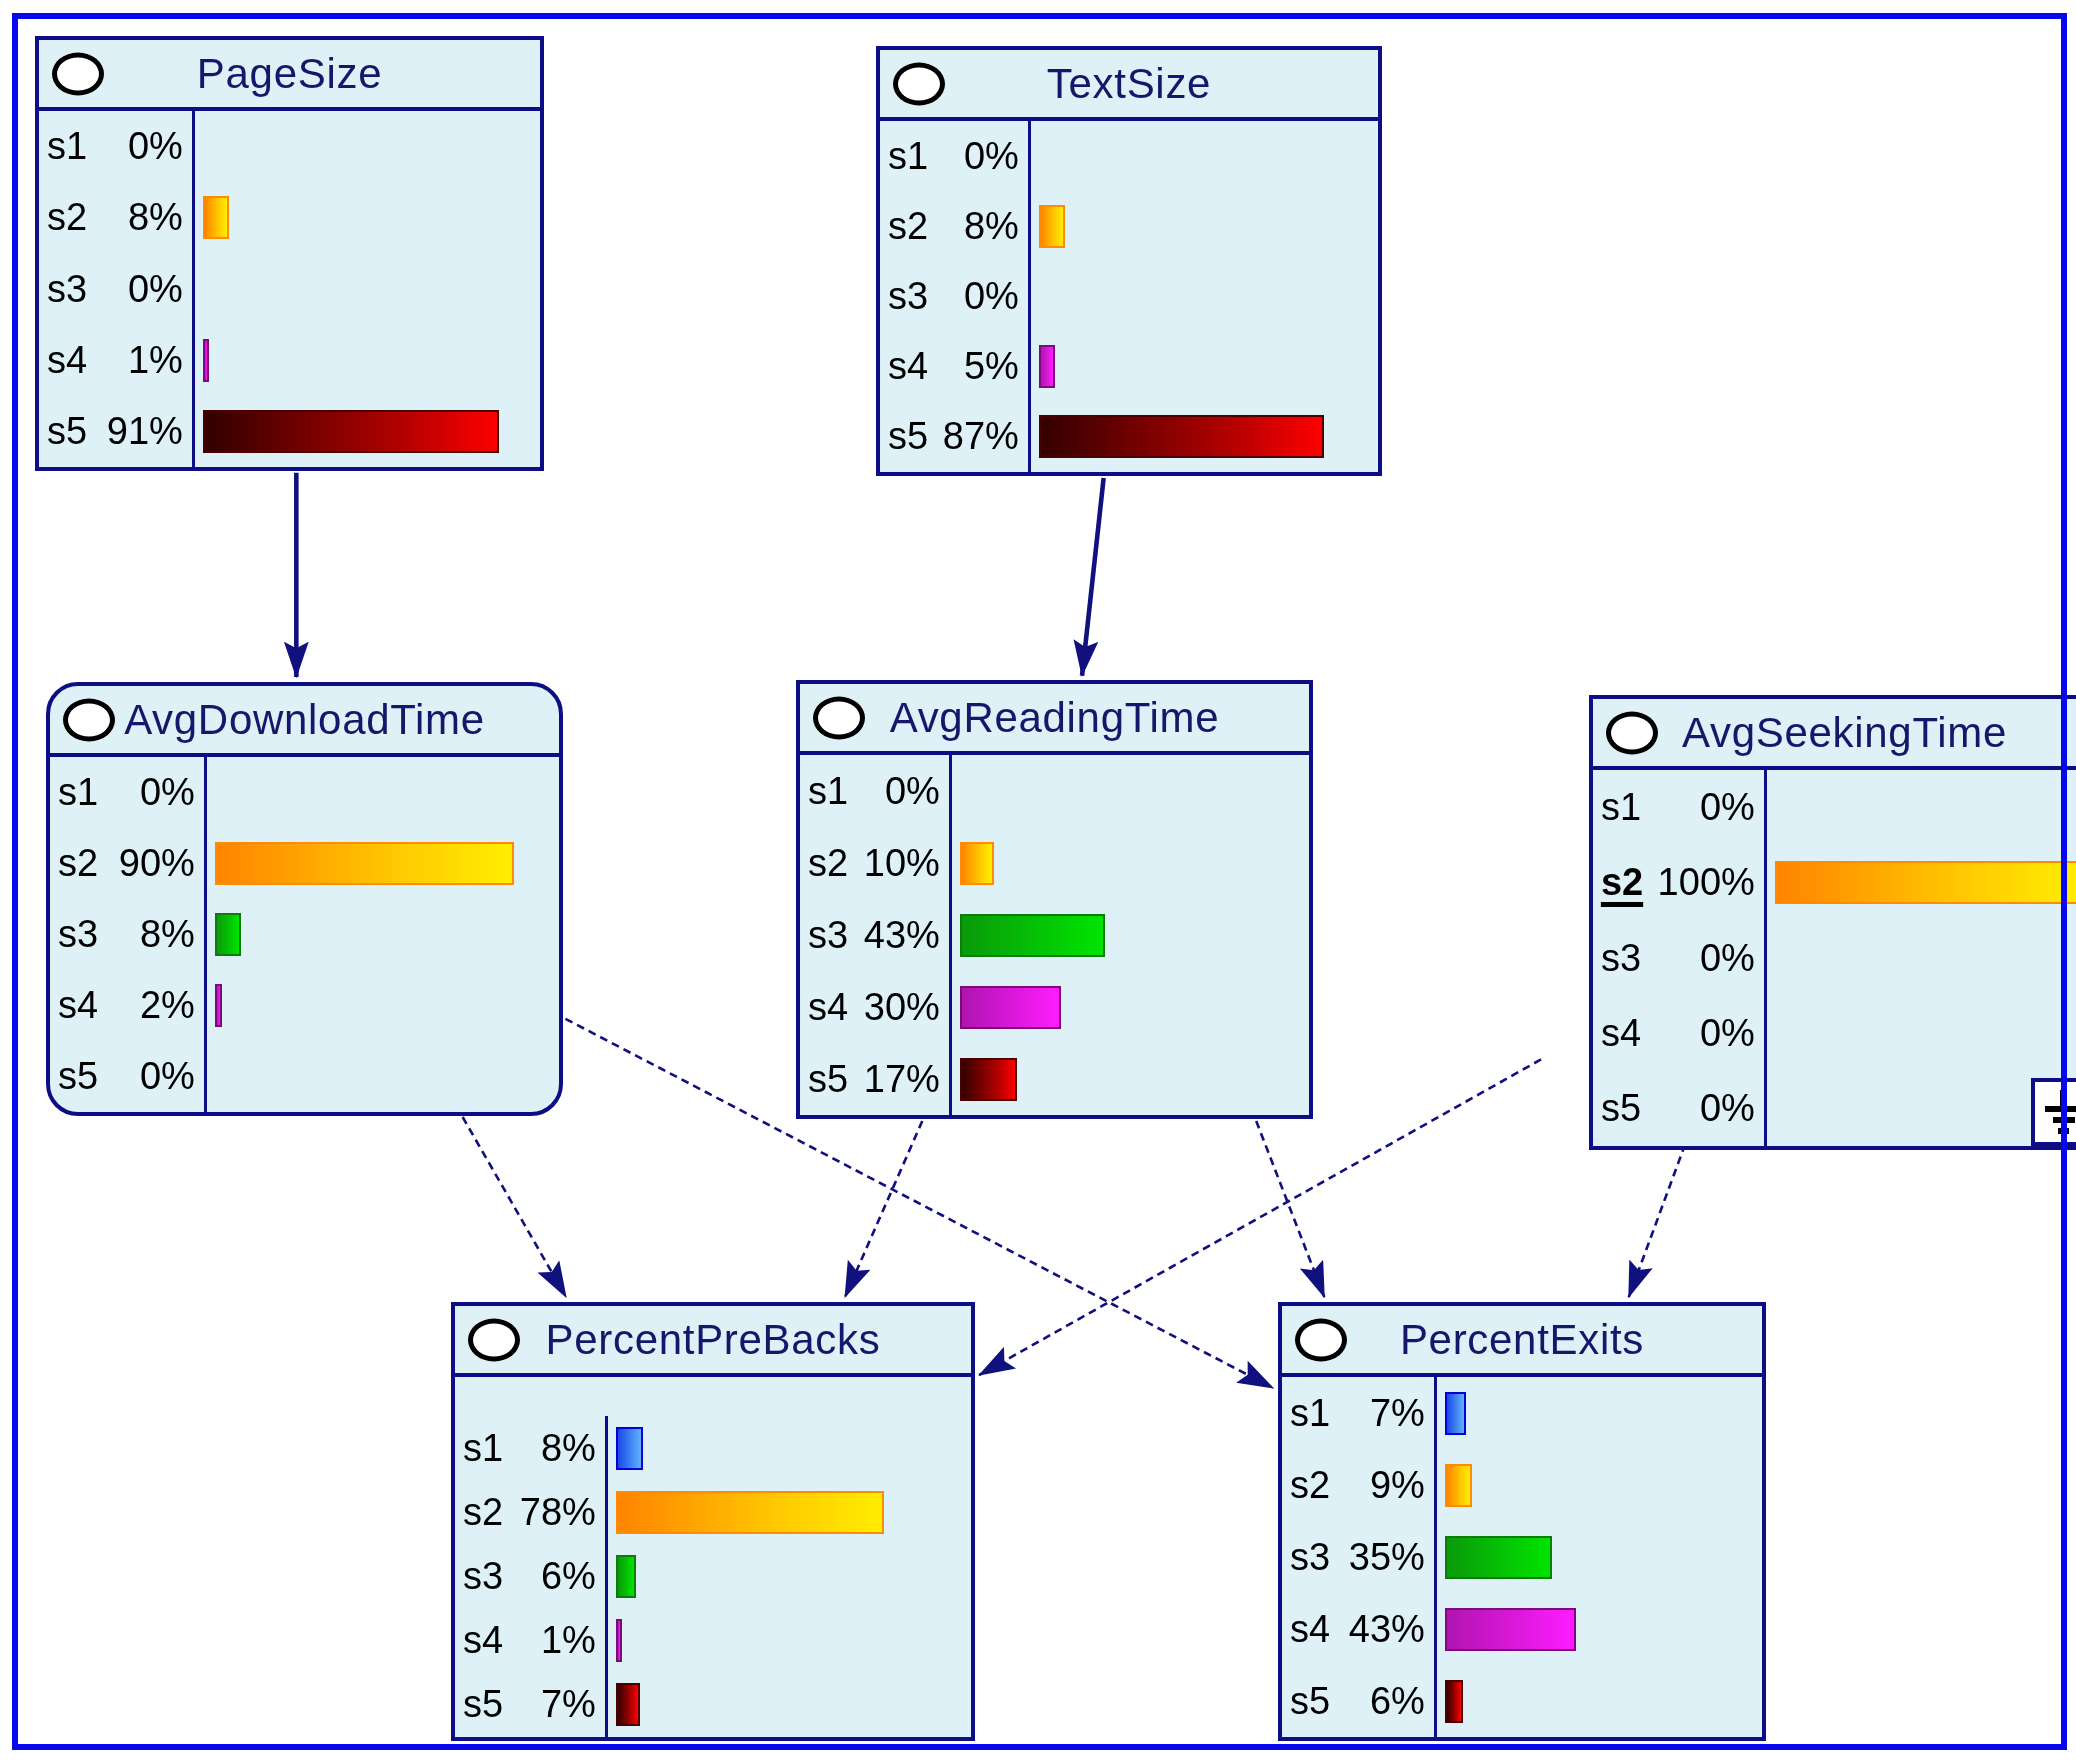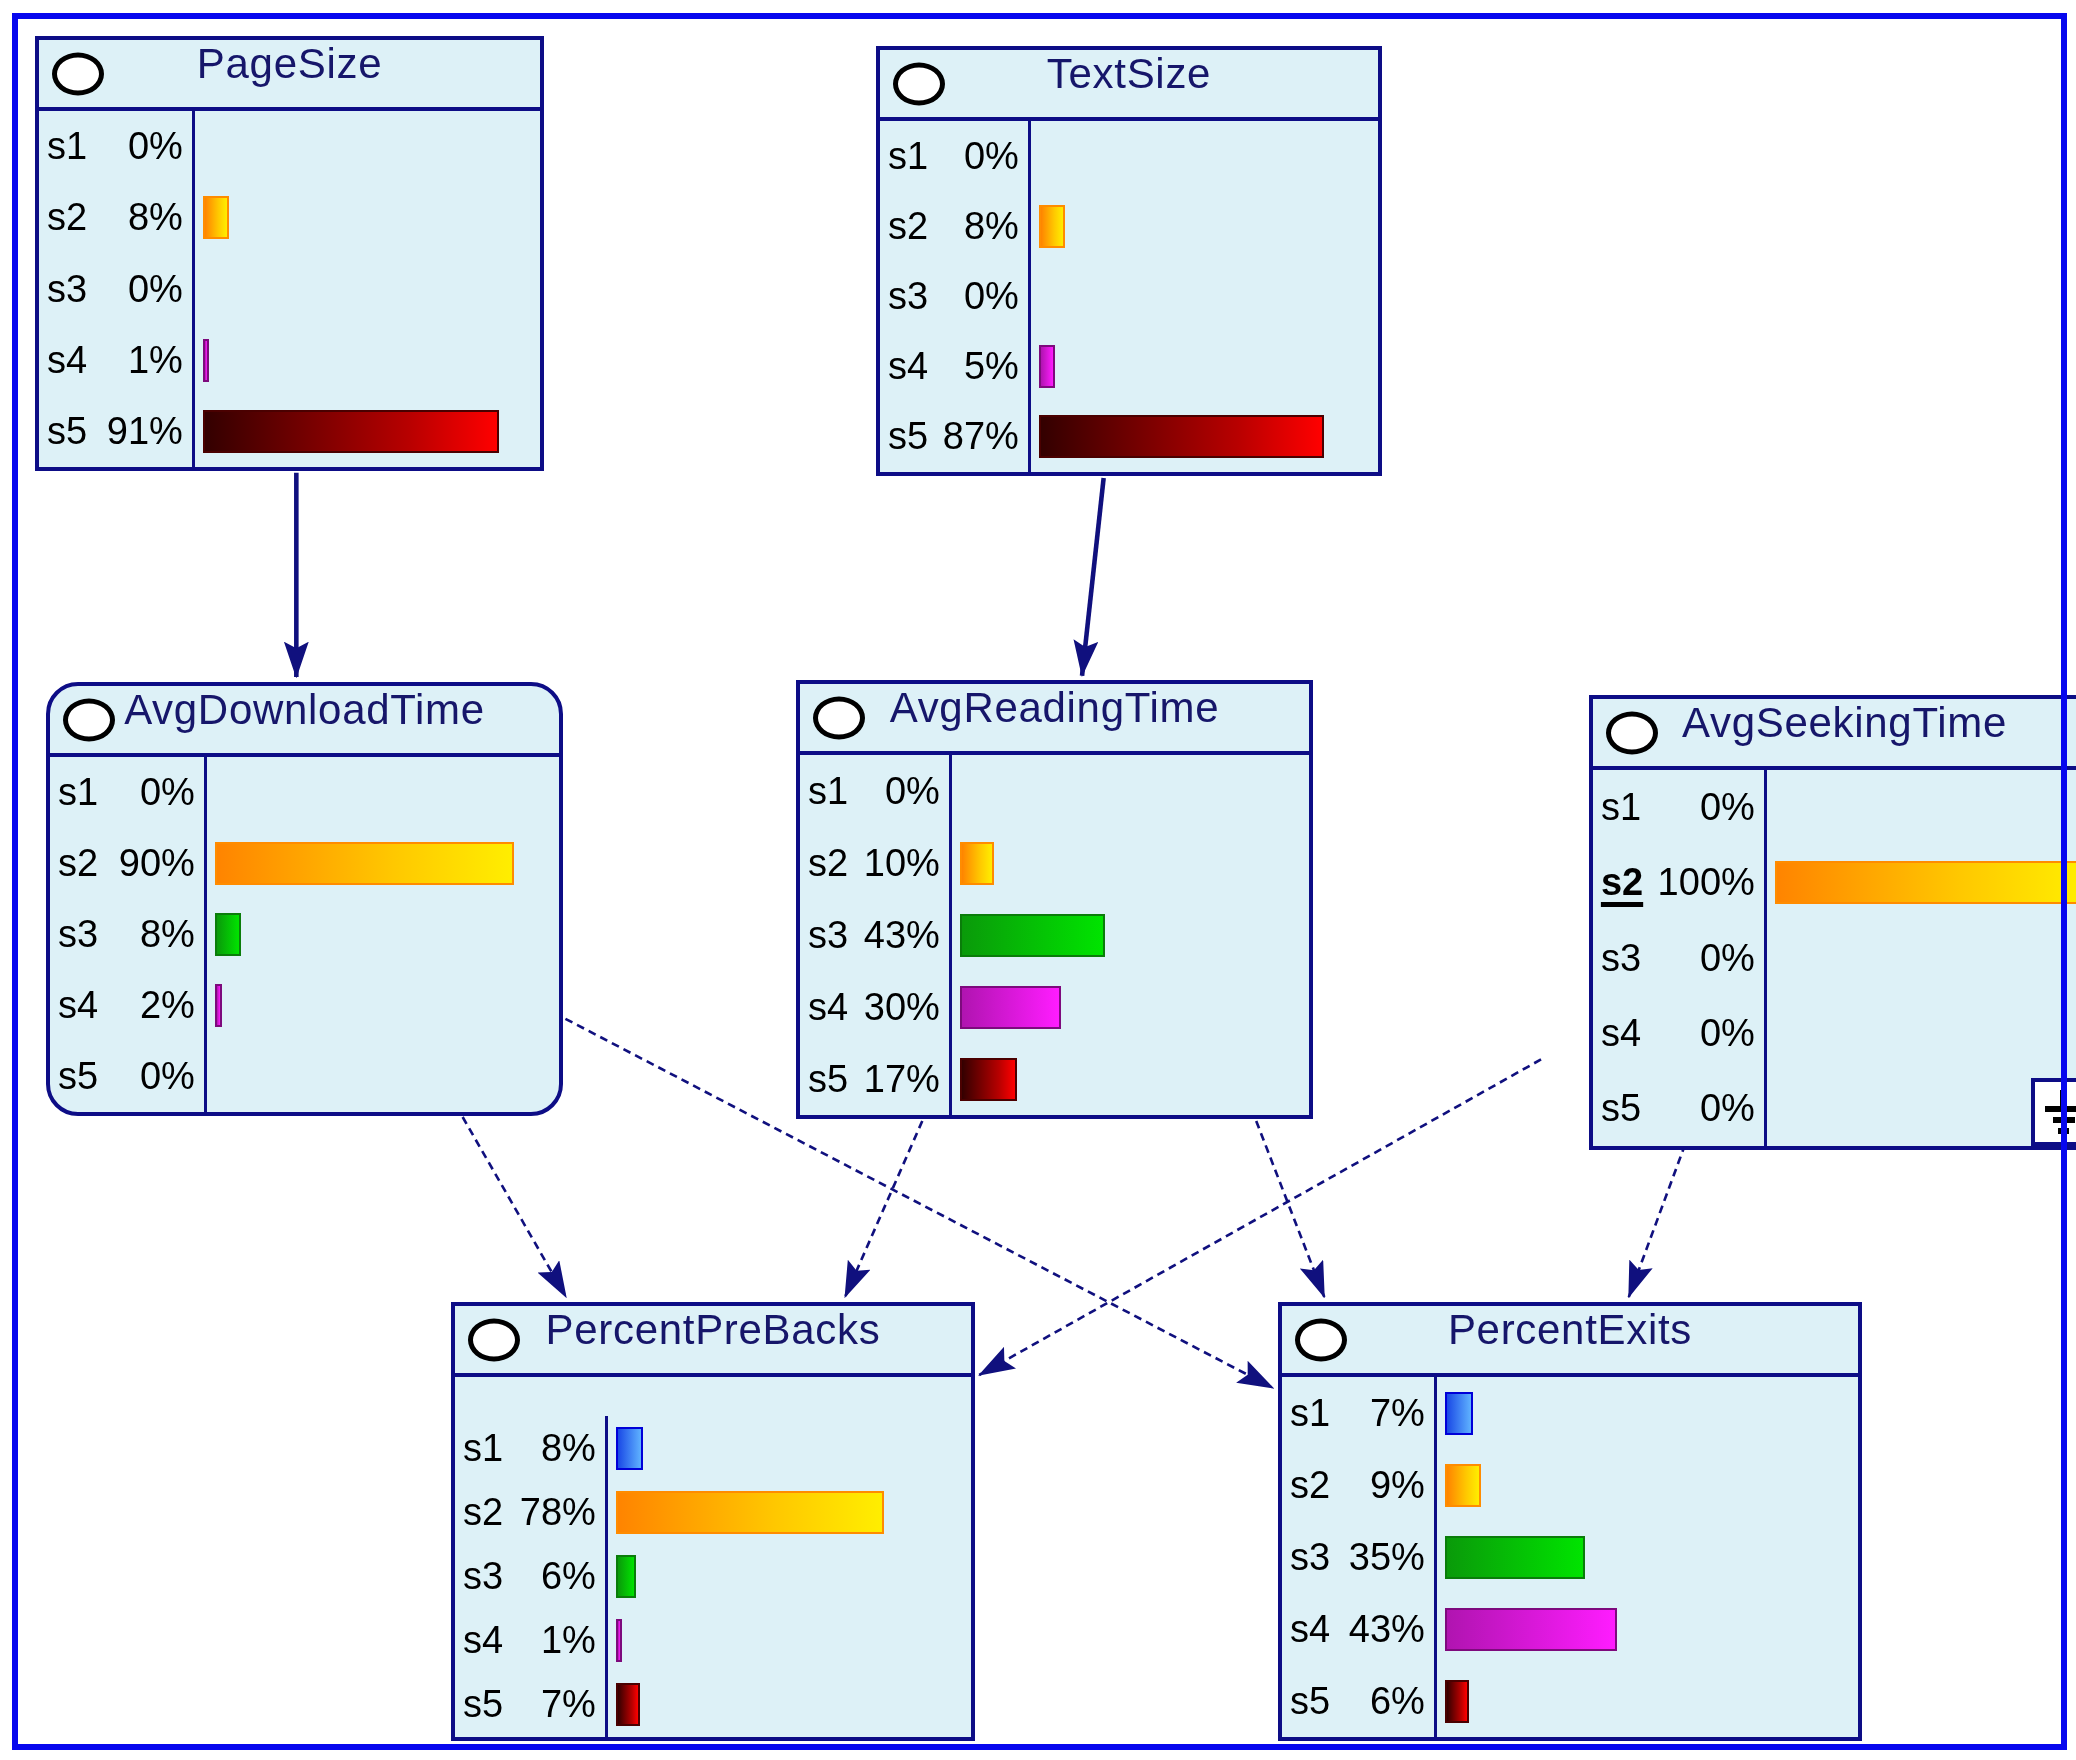--- a/index.html
+++ b/index.html
@@ -1,20 +1,20 @@
 <!DOCTYPE html>
 <html style="font-size:10.5px"><head>
 <meta charset="utf-8">
 <style>
   html,body{margin:0;padding:0;background:#ffffff;}
   body{width:2077px;height:1760px;position:relative;font-family:"Liberation Sans",sans-serif;}
   #frame{position:absolute;left:11.8px;top:13px;right:10.5px;bottom:10.5px;border:6.5px solid #0707ee;pointer-events:none;}
   #edge-layer{position:absolute;left:0;top:0;width:2077px;height:1760px;}
   .node{position:absolute;background:#ddf1f7;border:4.6px solid #0d0d86;box-sizing:border-box;display:flex;flex-direction:column;}
-  .titlebar{position:relative;height:67px;border-bottom:4.6px solid #0d0d86;display:flex;align-items:flex-start;justify-content:center;flex:none;}
+  .titlebar{position:relative;height:67px;border-bottom:4.6px solid #0d0d86;display:flex;align-items:center;justify-content:center;flex:none;}
   .oval{position:absolute;left:13px;top:50%;transform:translateY(-50%);width:42px;height:33px;background:#ffffff;border:5.2px solid #000000;border-radius:50%;}
   .title{font-size:42px;color:#16166a;letter-spacing:0.7px;}
   .nodebody{flex:1;display:flex;min-height:0;}
   .labels{flex:none;display:flex;flex-direction:column;border-right:3.3px solid #0d0d86;box-sizing:border-box;}
   .srow{flex:1;display:flex;align-items:center;justify-content:space-between;padding:0 9.2px 0 7.9px;font-size:38px;color:#000;}
   .sname{white-space:pre;}
   .spct{white-space:pre;}
   .finding .sname{font-weight:bold;text-decoration:underline;text-decoration-thickness:4.6px;text-underline-offset:6.5px;}
   .bars{flex:1;display:flex;flex-direction:column;padding:0 11.8px 0 7.9px;min-width:0;}
   .brow{flex:1;display:flex;align-items:center;}
@@ -311,21 +311,21 @@
           </div>
           <div class="brow">
             <div class="bar s4" style="width: 1%; min-width: 6.5px;"></div>
           </div>
           <div class="brow">
             <div class="bar s5" style="width: 7%; min-width: 6.5px;"></div>
           </div>
         </div>
       </div>
     </div>
-    <div class="node" style="left: 1278px; top: 1302px; width: 584px; height: 439px;">
+    <div class="node" style="left: 1278px; top: 1302px; width: 488px; height: 439px;">
       <div class="titlebar">
         <span class="oval"></span>
         <span class="title">PercentExits</span>
       </div>
       <div class="nodebody">
         <div class="labels" style="width: 155px;">
           <div class="srow">
             <span class="sname">s1</span>
             <span class="spct">7%</span>
           </div>

